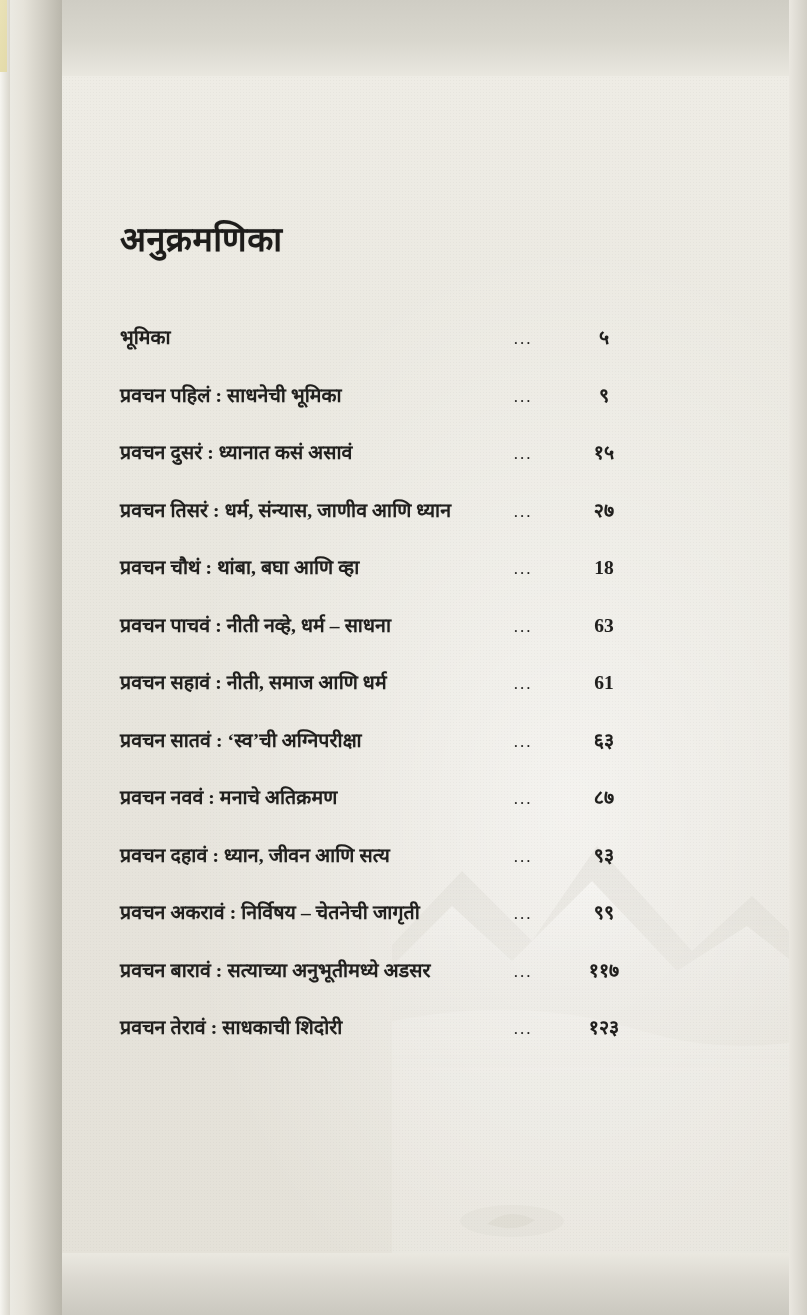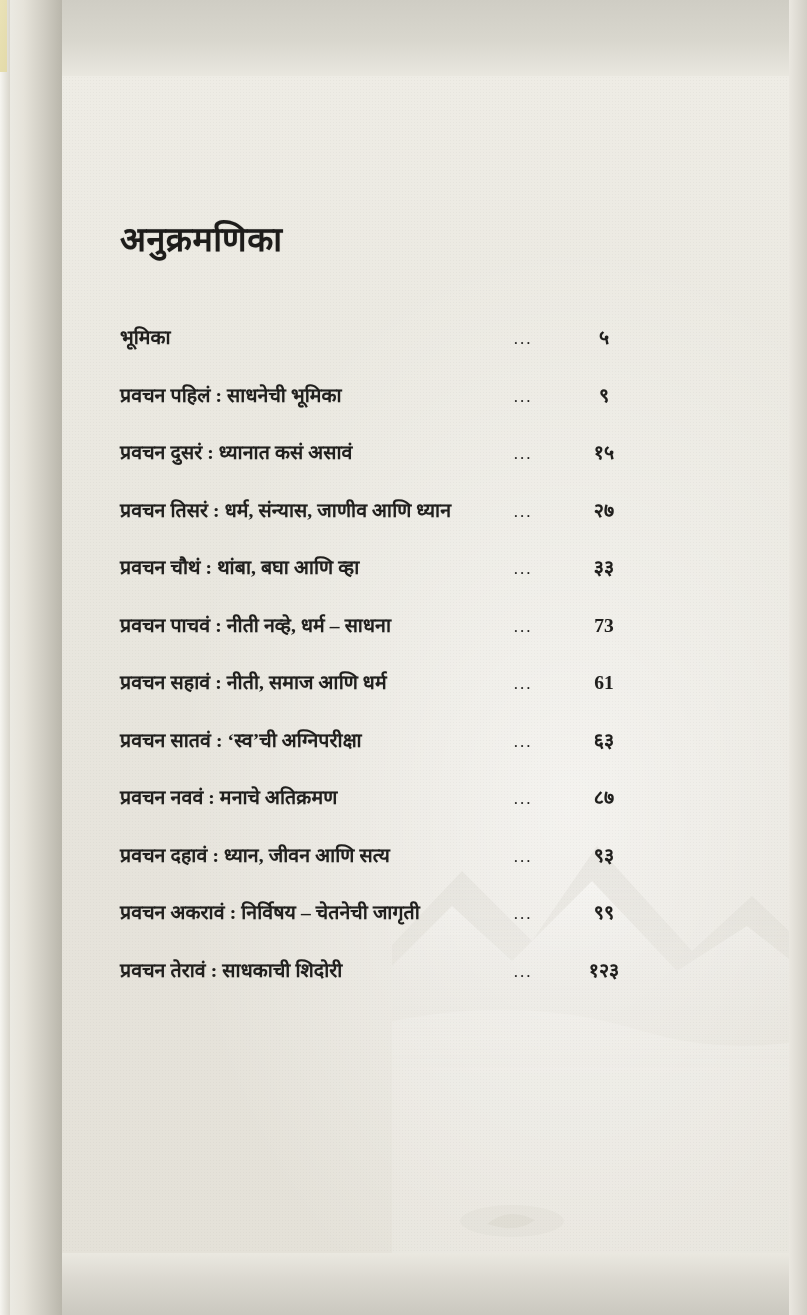--- a/index.html
+++ b/index.html
@@ -223,26 +223,26 @@
           <td class="toc-page">१५</td>
         </tr>
         <tr class="toc-row">
           <td class="toc-label">प्रवचन तिसरं : धर्म, संन्यास, जाणीव आणि ध्यान</td>
           <td class="toc-dots">...</td>
           <td class="toc-page">२७</td>
         </tr>
         <tr class="toc-row">
           <td class="toc-label">प्रवचन चौथं : थांबा, बघा आणि व्हा</td>
           <td class="toc-dots">...</td>
-          <td class="toc-page">३३</td>
+          <td class="toc-page">18</td>
         </tr>
         <tr class="toc-row">
           <td class="toc-label">प्रवचन पाचवं : नीती नव्हे, धर्म – साधना</td>
           <td class="toc-dots">...</td>
-          <td class="toc-page">73</td>
+          <td class="toc-page">63</td>
         </tr>
         <tr class="toc-row">
           <td class="toc-label">प्रवचन सहावं : नीती, समाज आणि धर्म</td>
           <td class="toc-dots">...</td>
           <td class="toc-page">61</td>
         </tr>
         <tr class="toc-row">
           <td class="toc-label">प्रवचन सातवं : ‘स्व’ची अग्निपरीक्षा</td>
           <td class="toc-dots">...</td>
           <td class="toc-page">६३</td>
@@ -254,20 +254,25 @@
         </tr>
         <tr class="toc-row">
           <td class="toc-label">प्रवचन दहावं : ध्यान, जीवन आणि सत्य</td>
           <td class="toc-dots">...</td>
           <td class="toc-page">९३</td>
         </tr>
         <tr class="toc-row">
           <td class="toc-label">प्रवचन अकरावं : निर्विषय – चेतनेची जागृती</td>
           <td class="toc-dots">...</td>
           <td class="toc-page">९९</td>
+        </tr>
+        <tr class="toc-row">
+          <td class="toc-label">प्रवचन बारावं : सत्याच्या अनुभूतीमध्ये अडसर</td>
+          <td class="toc-dots">...</td>
+          <td class="toc-page">११७</td>
         </tr>
         <tr class="toc-row">
           <td class="toc-label">प्रवचन तेरावं : साधकाची शिदोरी</td>
           <td class="toc-dots">...</td>
           <td class="toc-page">१२३</td>
         </tr>
       </tbody>
     </table>
   </div>
 

